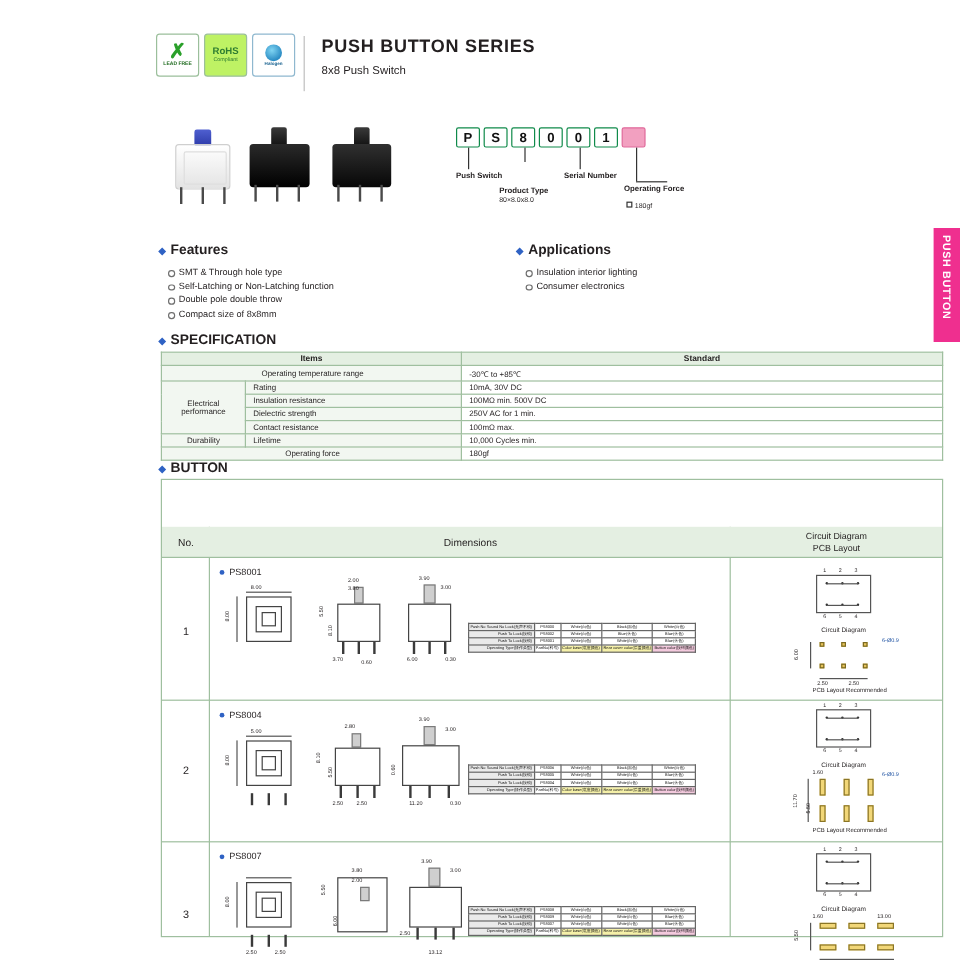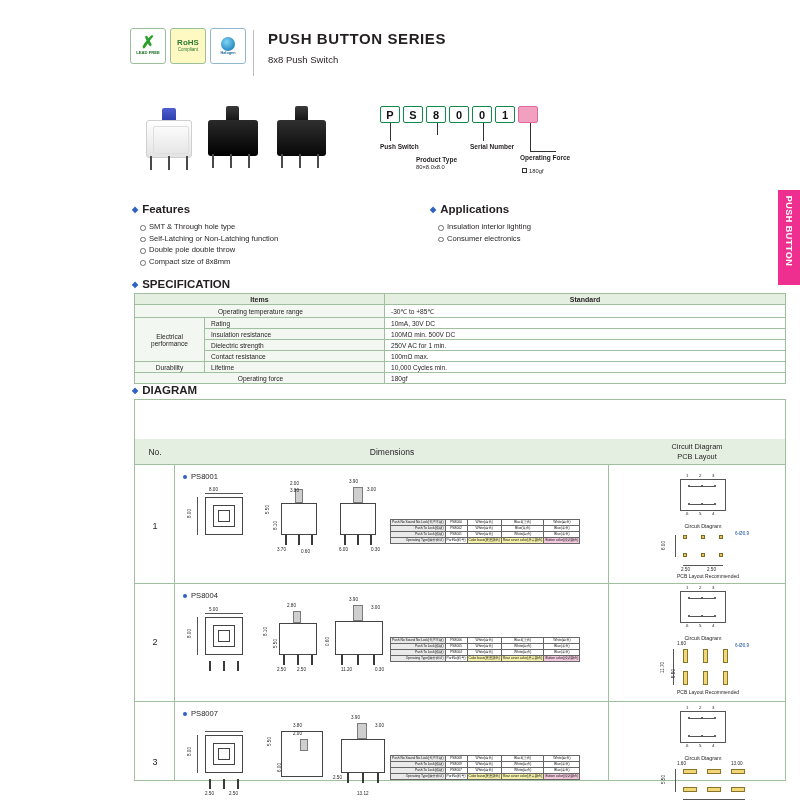--- a/index.html
+++ b/index.html
@@ -13,21 +13,21 @@
 
   
   .header { position:absolute; left:130px; top:28px; width:620px; height:60px; }
   .badges { position:absolute; left:0; top:0; display:flex; gap:4px; align-items:flex-start; }
   .badge { width:36px; height:36px; border-radius:3px; display:flex; flex-direction:column;
            align-items:center; justify-content:center; font-size:4.5px; line-height:1.1;
            text-align:center; color:#0a6b1e; }
   .badge.lead { border:1px solid #9bbf9b; background:#ffffff; }
   .badge.lead .mark { font-size:17px; font-weight:bold; color:#2aa02a; line-height:14px; }
   .badge.lead .t { font-size:4.2px; font-weight:bold; color:#1f6b1f; margin-top:1px; }
-  .badge.rohs { border:1px solid #9bbf9b; background:#fef9c3;align-items:center; }
+  .badge.rohs { border:1px solid #9bbf9b; background:#bef264;align-items:center; }
   .badge.rohs .r { font-size:8px; font-weight:bold; color:#2e7d32; }
   .badge.rohs .c { font-size:4.5px; color:#2e7d32; }
   .badge.hal { border:1px solid #8fb8cf; background:#fff; }
   .badge.hal .globe { width:14px;height:14px;border-radius:50%;
         background:radial-gradient(circle at 40% 35%, #7fd4f2 0%, #2b8cc4 70%); }
   .badge.hal .t { font-size:3.8px; color:#17608e; font-weight:bold; }
   .sep { position:absolute; left:130px; top:28px; width:1px; height:46px; background:#bfbfbf; }
   .title-main { position:absolute; left:145px; top:30px; font-size:15px; font-weight:bold;
                 letter-spacing:.6px; color:#231f20; }
   .title-sub { position:absolute; left:145px; top:54px; font-size:9.5px; color:#231f20; }
@@ -290,21 +290,21 @@
     </tr>
     <tr>
       <td class="lbl2" colspan="2" style="text-align:center;">Operating force</td>
       <td class="val">180gf</td>
     </tr>
   </tbody>
     </table>
 
   <div class="sec-head diag-head">
     <span class="diamond">◆</span>
-    <span>DIAGRAM</span>
+    <span>BUTTON</span>
   </div>
 
   <div class="diag-box">
     <div class="diag-grid">
       <div class="col-no"></div>
       <div class="col-dim"></div>
       <div class="col-cir"></div>
 
       <div class="hdr-row"></div>
       <div class="hdr-cell" style="left:0;width:40px;">No.</div>

